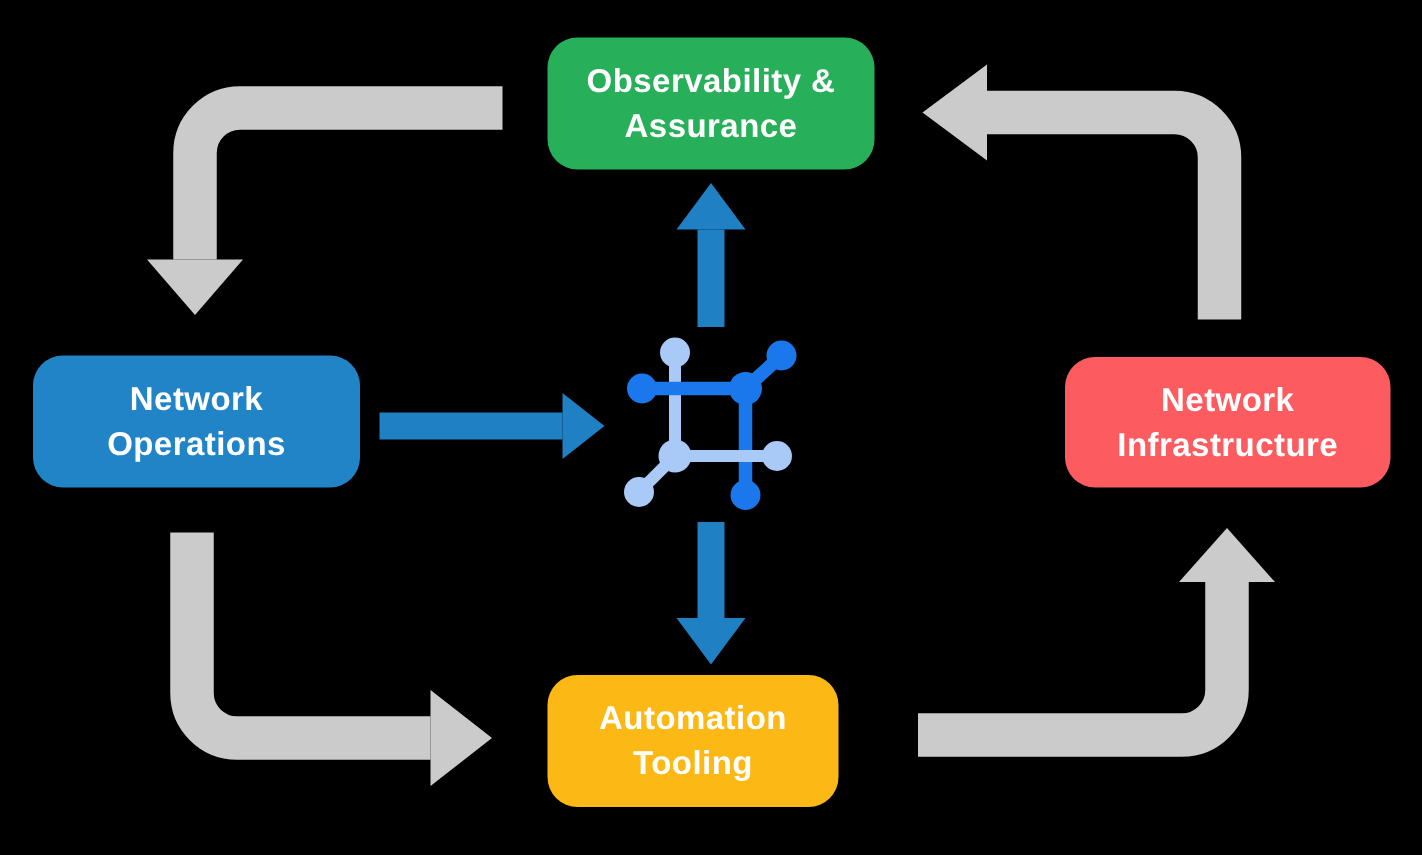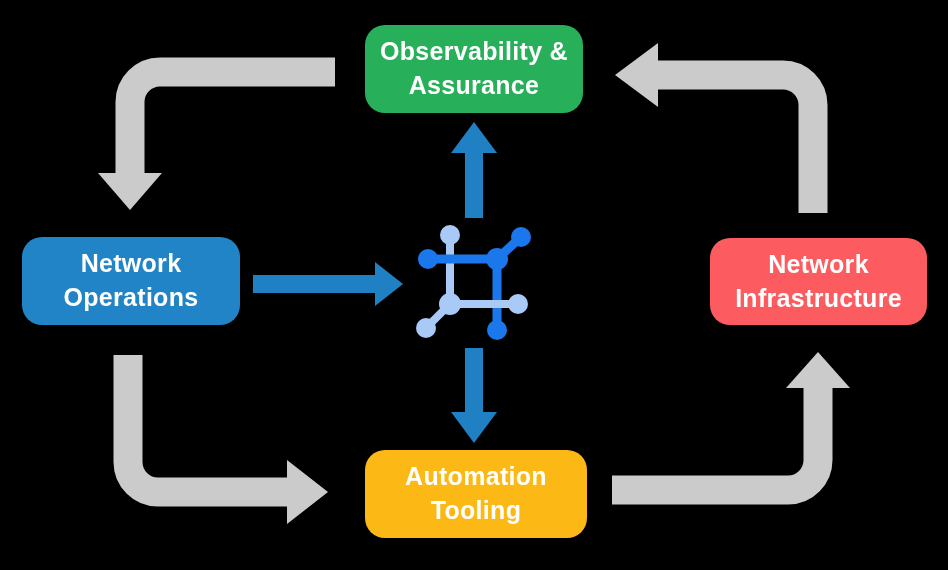--- a/index.html
+++ b/index.html
@@ -22,30 +22,30 @@
   .node {
     position: absolute;
     border-radius: 20px;
     display: flex;
     align-items: center;
     justify-content: center;
     text-align: center;
   }
   .node-label {
     color: #ffffff;
-    font-size: 25px;
+    font-size: 22px;
     font-weight: 700;
     line-height: 1.35;
     letter-spacing: 0.3px;
     white-space: pre-line;
   }
   .node-observability   { left: 365px; top: 25px;  width: 218px; height: 88px; }
   .node-operations      { left: 22px;  top: 237px; width: 218px; height: 88px; }
   .node-infrastructure  { left: 710px; top: 238px; width: 217px; height: 87px; }
-  .node-automation      { left: 365px; top: 450px; width: 222px; height: 88px; }
+  .node-automation      { left: 365px; top: 450px; width: 194px; height: 88px; }
 </style>
 </head>
 <body>
 
 <div class="stage" style="background-color: rgb(0, 0, 0);">
 
   <svg class="layer" width="948" height="570" viewBox="0 0 948 570">
 
     <g fill="none" stroke-width="29" stroke="#CBCBCB">
       <path d="M 335 72 H 160 A 30 30 0 0 0 130 102 V 173"></path>

